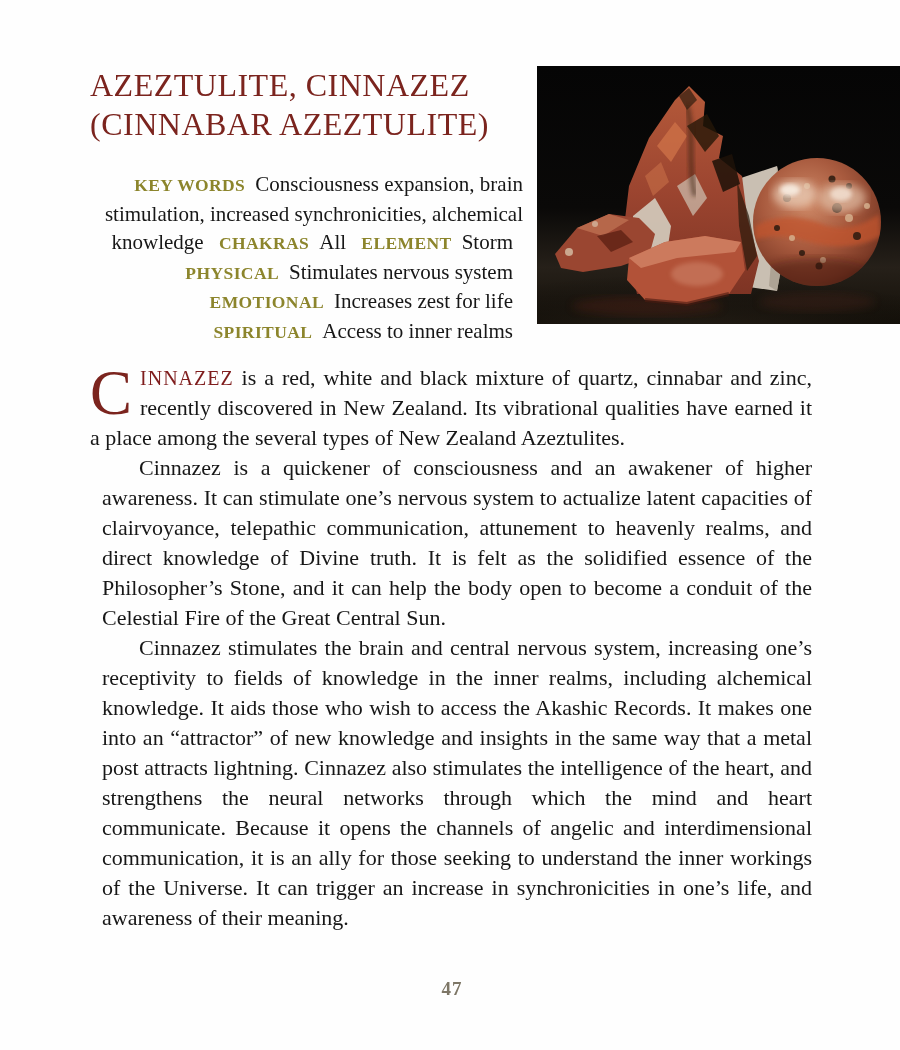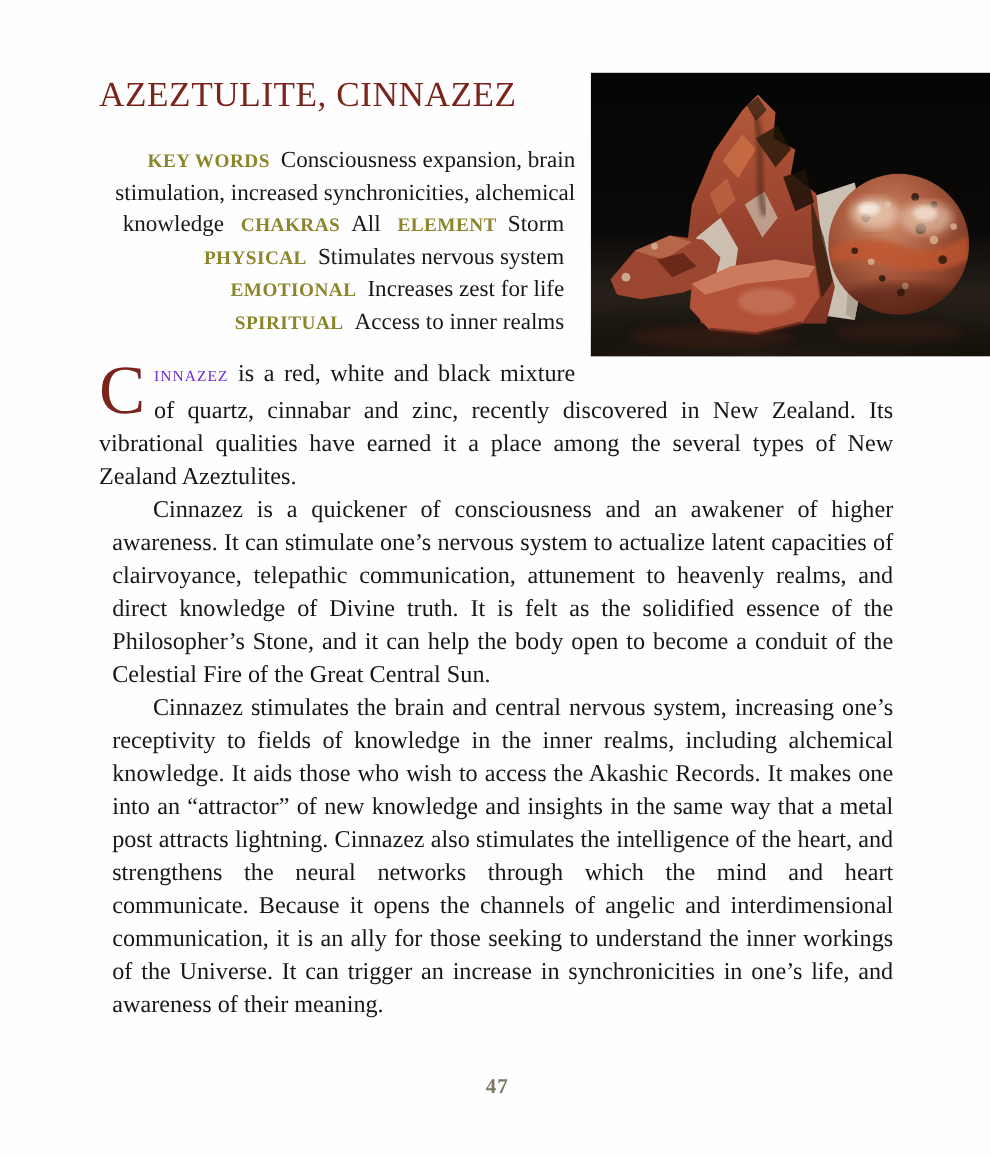--- a/index.html
+++ b/index.html
@@ -58,22 +58,22 @@
   .bodytext p.indent { text-indent: 37px; margin-left: 12px; }
 
   .dropcap {
     float: left;
     font-size: 63px;
     line-height: 50px;
     padding: 5px 8px 0 0;
     color: #7b241e;
   }
   .lead-sc {
-    color: #6d28d9;
-    font-size: 14px;
+    color: #7f1d1d;
+    font-size: 20px;
     letter-spacing: 1px;
   }
 
   .page-number {
     position: absolute;
     left: 2px;
     bottom: 50px;
     width: 100%;
     text-align: center;
     font-size: 19px;
@@ -181,20 +181,21 @@
         <circle cx="58" cy="158" r="3" fill="#d7c0a8" opacity="0.7"></circle>
         <path d="M92,192 L128,176 L168,170 L204,176 L208,204 L192,228 L150,238 L108,234 L90,214 Z" fill="#b25238"></path>
         <path d="M92,192 L128,176 L168,170 L204,176 L198,186 L140,192 L104,202 Z" fill="#cd7c5f" opacity="0.95"></path>
         <ellipse cx="160" cy="208" rx="26" ry="12" fill="#d28a70" opacity="0.5" filter="url(#soft)"></ellipse>
         <path d="M108,234 L150,238 L192,228" stroke="#4a1a10" stroke-width="4" fill="none" opacity="0.6"></path>
       </g>
     </svg>
 
     <h1 class="title">
       <span class="title-line">AZEZTULITE, CINNAZEZ</span>
+      <span class="title-line">(CINNABAR AZEZTULITE)</span>
     </h1>
 
     <p class="attributes">
       <span class="attr-pair"><span class="attr-label">KEY WORDS</span><span class="attr-value">Consciousness expansion, brain stimulation, increased synchronicities, alchemical knowledge</span></span>
       <span class="attr-pair"><span class="attr-label">CHAKRAS</span><span class="attr-value">All</span></span>
       <span class="attr-pair"><span class="attr-label">ELEMENT</span><span class="attr-value">Storm</span></span>
       <span class="attr-pair"><span class="attr-label">PHYSICAL</span><span class="attr-value">Stimulates nervous system</span></span>
       <span class="attr-pair"><span class="attr-label">EMOTIONAL</span><span class="attr-value">Increases zest for life</span></span>
       <span class="attr-pair"><span class="attr-label">SPIRITUAL</span><span class="attr-value">Access to inner realms</span></span>
     </p>

